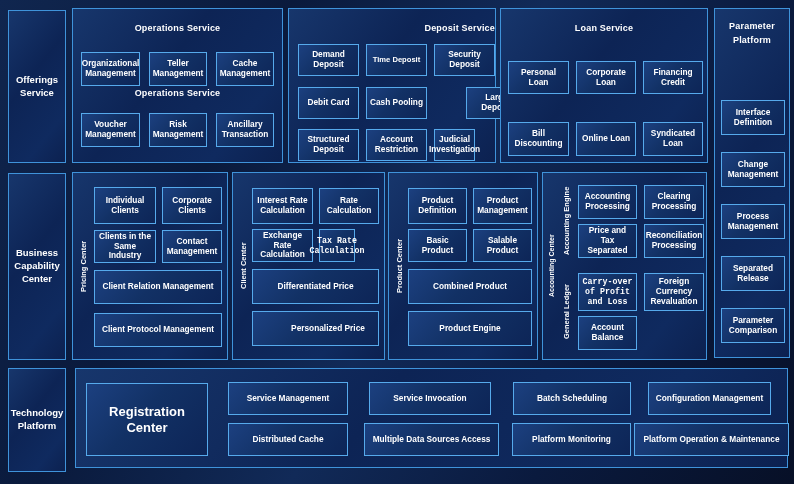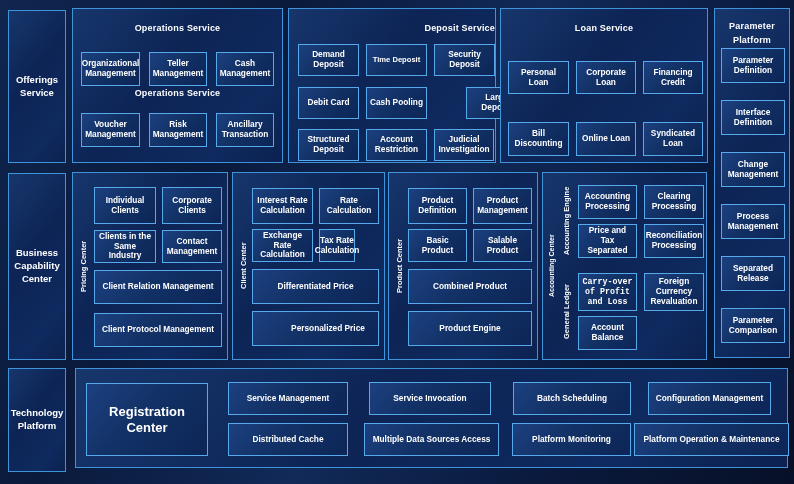--- a/index.html
+++ b/index.html
@@ -43,53 +43,52 @@
 <div class="p panel side" style="left:8px;top:10px;width:58px;height:153px;">Offerings Service</div>
 
 <div class="p panel side" style="left:8px;top:173px;width:58px;height:187px;">Business Capability Center</div>
 
 <div class="p panel side" style="left:8px;top:368px;width:58px;height:104px;">Technology Platform</div>
 
 <div class="p panel" style="left:72px;top:8px;width:211px;height:155px;">
   <div class="title" style="top:14px;">Operations Service</div>
   <div class="box" style="left:8px;top:43px;width:59px;height:34px;">Organizational Management</div>
   <div class="box" style="left:76px;top:43px;width:58px;height:34px;">Teller Management</div>
-  <div class="box" style="left:143px;top:43px;width:58px;height:34px;">Cash Management</div>
+  <div class="box" style="left:143px;top:43px;width:58px;height:34px;">Cache Management</div>
   <div class="title" style="top:79px;">Operations Service</div>
   <div class="box" style="left:8px;top:104px;width:59px;height:34px;">Voucher Management</div>
   <div class="box" style="left:76px;top:104px;width:58px;height:34px;">Risk Management</div>
   <div class="box" style="left:143px;top:104px;width:58px;height:34px;">Ancillary Transaction</div>
 </div>
 
 <div class="p panel" style="left:288px;top:8px;width:208px;height:155px;">
   <div class="title" style="top:14px;text-align:right;">Deposit Service</div>
   <div class="box" style="left:9px;top:35px;width:61px;height:32px;">Demand Deposit</div>
   <div class="box" style="left:77px;top:35px;width:61px;height:32px;font-size:7.6px;">Time Deposit</div>
   <div class="box" style="left:145px;top:35px;width:61px;height:32px;">Security Deposit</div>
   <div class="box" style="left:9px;top:78px;width:61px;height:32px;">Debit Card</div>
   <div class="box" style="left:77px;top:78px;width:61px;height:32px;">Cash Pooling</div>
   <div class="box" style="left:145px;top:78px;width:61px;height:32px;margin-left:32px;">Large Deposit</div>
   <div class="box" style="left:9px;top:120px;width:61px;height:32px;">Structured Deposit</div>
   <div class="box" style="left:77px;top:120px;width:61px;height:32px;">Account Restriction</div>
-  <div class="box" style="left:145px;top:120px;width:60px;height:32px;">Judicial Investigation</div>
+  <div class="box" style="left:145px;top:120px;width:41px;height:32px;">Judicial Investigation</div>
 </div>
 
 <div class="p panel" style="left:500px;top:8px;width:208px;height:155px;">
   <div class="title" style="top:14px;">Loan Service</div>
   <div class="box" style="left:7px;top:52px;width:61px;height:33px;">Personal Loan</div>
   <div class="box" style="left:75px;top:52px;width:60px;height:33px;">Corporate Loan</div>
   <div class="box" style="left:142px;top:52px;width:60px;height:33px;">Financing Credit</div>
   <div class="box" style="left:7px;top:113px;width:61px;height:34px;">Bill Discounting</div>
   <div class="box" style="left:75px;top:113px;width:60px;height:34px;">Online Loan</div>
   <div class="box" style="left:142px;top:113px;width:60px;height:34px;">Syndicated Loan</div>
 </div>
 
 <div class="p panel" style="left:714px;top:8px;width:76px;height:350px;">
   <div class="title" style="top:10px;padding:0 8px;line-height:1.6;">Parameter Platform</div>
-  <div class="box" style="left:6px;top:39px;width:64px;height:35px;">Parameter Definition</div>
   <div class="box" style="left:6px;top:91px;width:64px;height:35px;">Interface Definition</div>
   <div class="box" style="left:6px;top:143px;width:64px;height:35px;">Change Management</div>
   <div class="box" style="left:6px;top:195px;width:64px;height:35px;">Process Management</div>
   <div class="box" style="left:6px;top:247px;width:64px;height:35px;">Separated Release</div>
   <div class="box" style="left:6px;top:299px;width:64px;height:35px;">Parameter Comparison</div>
 </div>
 
 <div class="p panel" style="left:72px;top:172px;width:156px;height:188px;">
   <div class="vlabel" style="left:3px;width:14px;">Pricing Center</div>
   <div class="box" style="left:21px;top:14px;width:62px;height:37px;">Individual Clients</div>
@@ -98,21 +97,21 @@
   <div class="box" style="left:89px;top:57px;width:60px;height:33px;">Contact Management</div>
   <div class="box" style="left:21px;top:97px;width:128px;height:34px;">Client Relation Management</div>
   <div class="box" style="left:21px;top:140px;width:128px;height:34px;">Client Protocol Management</div>
 </div>
 
 <div class="p panel" style="left:232px;top:172px;width:153px;height:188px;">
   <div class="vlabel" style="left:3px;width:14px;">Client Center</div>
   <div class="box" style="left:19px;top:15px;width:61px;height:36px;">Interest Rate Calculation</div>
   <div class="box" style="left:86px;top:15px;width:60px;height:36px;">Rate Calculation</div>
   <div class="box" style="left:19px;top:56px;width:61px;height:33px;">Exchange Rate Calculation</div>
-  <div class="box" style="left:86px;top:56px;width:36px;height:33px;">Tax Rate Calculation</div>
+  <div class="box" style="left:86px;top:56px;width:36px;height:33px;font-family:Liberation Mono, monospace;">Tax Rate Calculation</div>
   <div class="box" style="left:19px;top:96px;width:127px;height:35px;">Differentiated Price</div>
   <div class="box" style="left:19px;top:138px;width:127px;height:35px;padding-left:28px;">Personalized Price</div>
 </div>
 
 <div class="p panel" style="left:388px;top:172px;width:150px;height:188px;">
   <div class="vlabel" style="left:3px;width:14px;">Product Center</div>
   <div class="box" style="left:19px;top:15px;width:59px;height:36px;">Product Definition</div>
   <div class="box" style="left:84px;top:15px;width:59px;height:36px;">Product Management</div>
   <div class="box" style="left:19px;top:56px;width:59px;height:33px;">Basic Product</div>
   <div class="box" style="left:84px;top:56px;width:59px;height:33px;">Salable Product</div>

